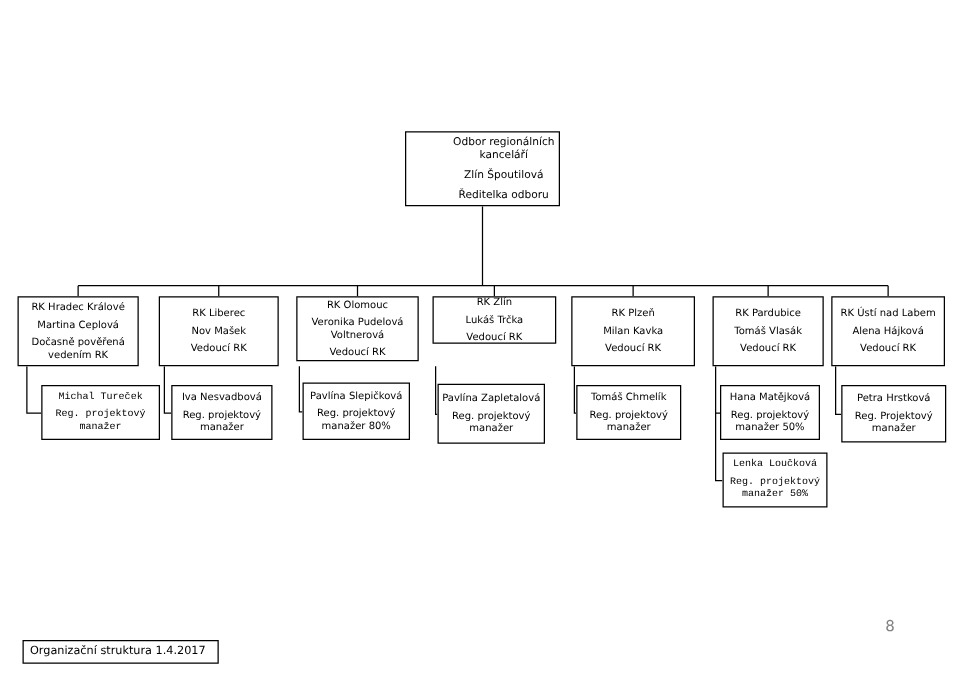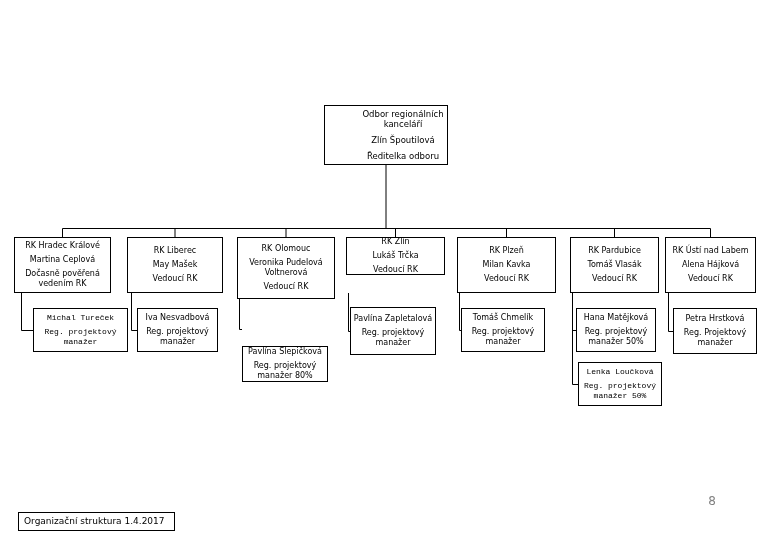--- a/index.html
+++ b/index.html
@@ -27,29 +27,29 @@
     line-height: 1.25;
     padding: 1px 2px;
   }
   .box p { margin: 2px 0; }
   .root-box { font-size: 8.5px; }
   .root-box p { margin: 2.5px 0; }
   .nowrap { white-space: nowrap; }
   
   .b1 { left: 14px;  top: 237px; width: 97px; height: 56px; }
   .b2 { left: 127px; top: 237px; width: 96px; height: 56px; }
-  .b3 { left: 237px; top: 237px; width: 98px; height: 62px; justify-content: center; }
+  .b3 { left: 237px; top: 237px; width: 98px; height: 52px; justify-content: center; }
   .b4 { left: 346px; top: 237px; width: 99px; height: 38px; }
   .b5 { left: 457px; top: 237px; width: 99px; height: 56px; }
   .b6 { left: 570px; top: 237px; width: 89px; height: 56px; }
   .b7 { left: 665px; top: 237px; width: 91px; height: 56px; }
   
   .c1 { left: 33px;  top: 308px; width: 95px; height: 44px; font-family: Liberation Mono, monospace; }
   .c2 { left: 137px; top: 308px; width: 81px; height: 44px; }
-  .c3 { left: 242px; top: 306px; width: 86px; height: 36px; margin-top: 40px; }
+  .c3 { left: 242px; top: 306px; width: 86px; height: 46px; }
   .c4 { left: 350px; top: 307px; width: 86px; height: 48px; }
   .c5 { left: 461px; top: 308px; width: 84px; height: 44px; }
   .c6 { left: 576px; top: 308px; width: 80px; height: 44px; }
   .c7 { left: 673px; top: 308px; width: 84px; height: 46px; }
   .c8 { left: 578px; top: 362px; width: 84px; height: 44px; font-family: Liberation Mono, monospace; }
   .root-box { left: 324px; top: 105px; width: 124px; height: 60px; padding-left: 36px; }
   .footer-box {
     position: absolute;
     left: 18px; top: 512px; width: 157px; height: 19px;
     border: 1px solid #000;
@@ -104,21 +104,21 @@
     <p>Ředitelka odboru</p>
   </div>
 
   <div class="box b1">
     <p>RK Hradec Králové</p>
     <p>Martina Ceplová</p>
     <p>Dočasně pověřená vedením RK</p>
   </div>
   <div class="box b2">
     <p>RK Liberec</p>
-    <p>May Mašek</p>
+    <p>Nov Mašek</p>
     <p>Vedoucí RK</p>
   </div>
   <div class="box b3">
     <p>RK Olomouc</p>
     <p>Veronika Pudelová Voltnerová</p>
     <p>Vedoucí RK</p>
   </div>
   <div class="box b4">
     <p>RK Zlín</p>
     <p>Lukáš Trčka</p>

